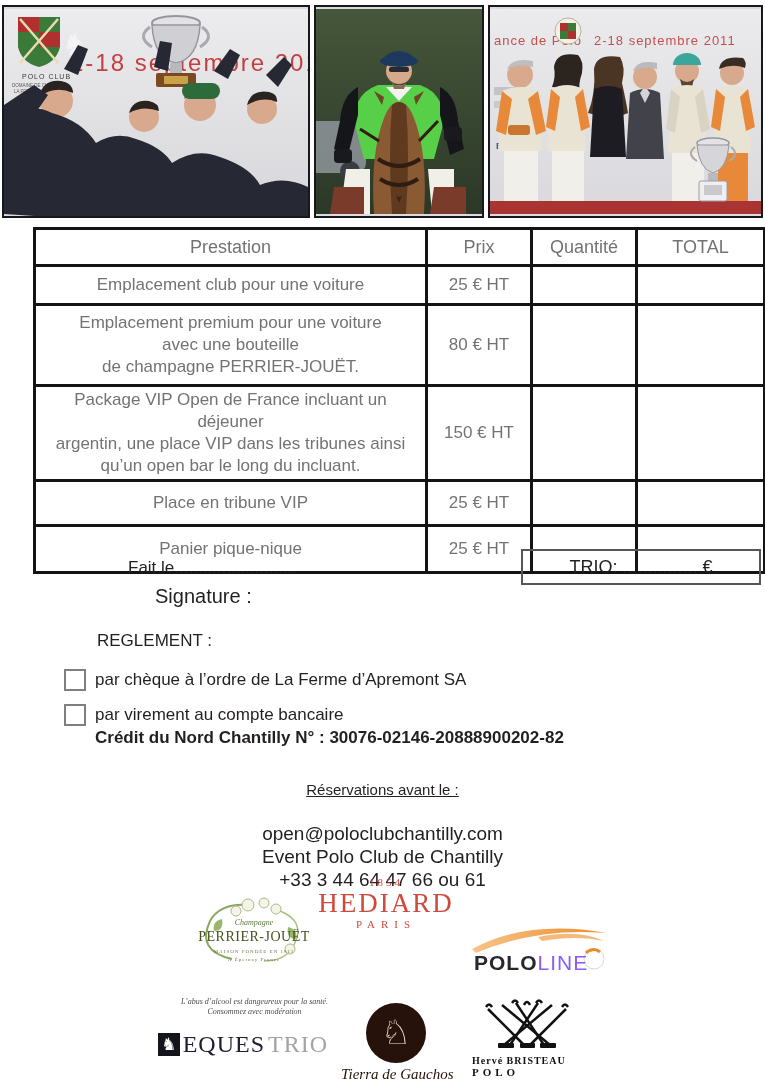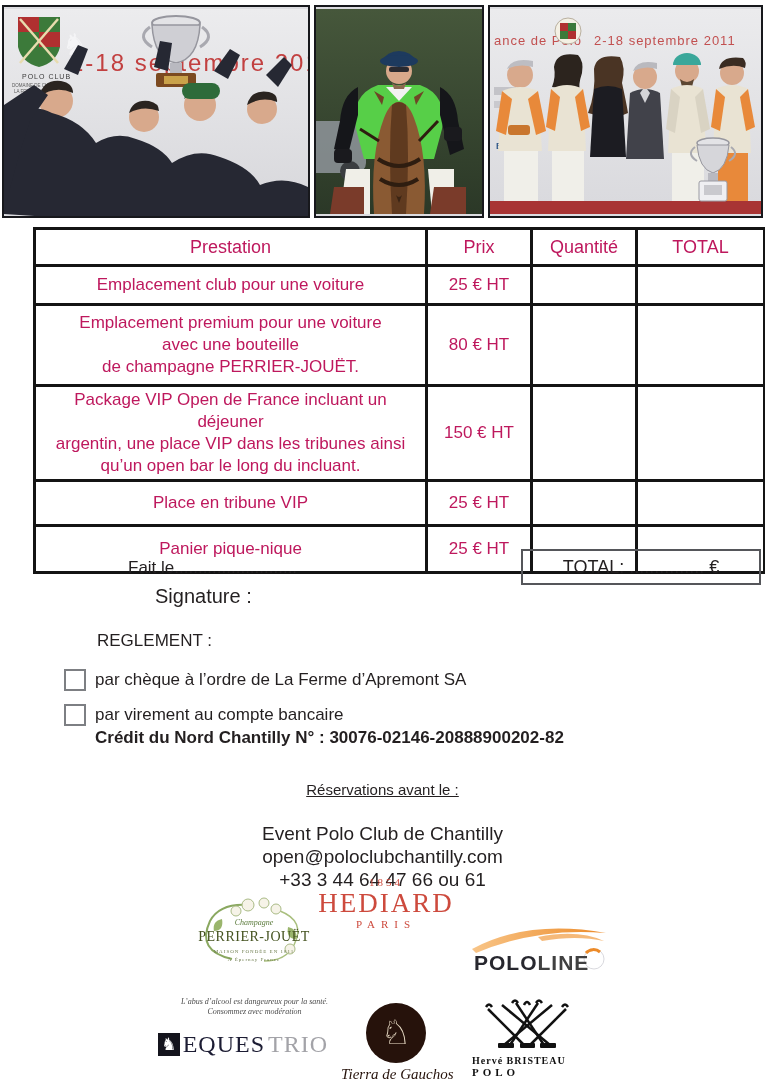--- a/index.html
+++ b/index.html
@@ -12,21 +12,21 @@
   .photo{border:2px solid #17181c;box-sizing:border-box;overflow:hidden;background:#dcdce0;}
   .photo svg{display:block;width:100%;height:100%;}
   .ph1{width:308px;}
   .ph2{width:170px;}
   .ph3{flex:1;}
 
   
   table.order-table{position:absolute;left:33px;top:227px;width:730px;border-collapse:collapse;
         table-layout:fixed;}
   table.order-table th,table.order-table td{border:3px solid #141414;text-align:center;
-        vertical-align:middle;font-size:17px;color:#be185d;padding:2px 4px;}
+        vertical-align:middle;font-size:17px;color:#737373;padding:2px 4px;}
   table.order-table th{font-size:18px;font-weight:normal;height:30px;}
   .c-prest{white-space:pre-line;line-height:1.3;}
   .r1 td{height:32px;}
   .r2 td{height:74px;}
   .r3 td{height:66px;}
   .r4 td{height:38px;}
   .r5 td{height:40px;}
   td.price-bottom{vertical-align:bottom;padding-bottom:8px;}
 
   
@@ -48,21 +48,21 @@
   .pj{left:162px;top:897px;width:185px;text-align:center;font-family:"Liberation Serif",serif;}
   .pj-warn{font-size:8px;font-style:italic;color:#4b4b4b;line-height:10px;margin-top:18px;}
   .hediard{left:312px;top:876px;width:148px;text-align:center;color:#cd4a3d;
         font-family:"Liberation Serif",serif;}
   .hediard .hy{font-size:11px;letter-spacing:3px;}
   .hediard .hn{font-size:27px;letter-spacing:2px;line-height:30px;}
   .hediard .hp{font-size:11px;letter-spacing:6px;}
   .pololine{left:468px;top:915px;width:145px;height:62px;}
   .pl-text{position:absolute;left:6px;top:36px;font-size:21px;letter-spacing:1px;}
   .pl-bold{font-weight:bold;color:#27272e;}
-  .pl-light{color:#404040;font-weight:bold;}
+  .pl-light{color:#8b5cf6;font-weight:normal;}
   .equestrio{left:158px;top:1031px;width:170px;display:flex;align-items:center;gap:3px;
         font-family:"Liberation Serif",serif;}
   .eq-icon{width:23px;height:23px;background:#14141d;color:#fff;font-size:17px;line-height:23px;
         text-align:center;}
   .eq-dark{font-size:24px;color:#1c1c33;letter-spacing:1px;}
   .eq-light{font-size:24px;color:#a3a3a8;letter-spacing:1px;}
   .tierra{left:341px;top:1003px;width:110px;text-align:center;}
   .ti-circle{width:60px;height:60px;border-radius:50%;background:#26120b;margin:0 auto;
         color:#e9dcc6;font-size:34px;line-height:58px;}
   .ti-name{font-family:"Liberation Serif",serif;font-style:italic;font-size:15px;color:#26120b;
@@ -302,33 +302,33 @@
         <td class="c-prest">Panier pique-nique</td>
         <td>25 € HT</td>
         <td></td>
         <td></td>
       </tr>
     </tbody>
   </table>
 
   <div class="abs fait-le">Fait le..........................</div>
   <div class="abs signature">Signature :</div>
-  <div class="abs total-box">TOTAL: ............... €</div>
+  <div class="abs total-box">TRIO: ............... €</div>
 
   <div class="abs reglement">REGLEMENT :</div>
   <span class="abs checkbox cb1"></span>
   <div class="abs pay-label-1">par chèque à l’ordre de La Ferme d’Apremont SA</div>
   <span class="abs checkbox cb2"></span>
   <div class="abs pay-label-2">par virement au compte bancaire</div>
   <div class="abs pay-detail-2">Crédit du Nord Chantilly N° : 30076-02146-20888900202-82</div>
 
   <div class="abs reservations">Réservations avant le :</div>
   <div class="abs contact">
+    <div>open@poloclubchantilly.com</div>
     <div>Event Polo Club de Chantilly</div>
-    <div>open@poloclubchantilly.com</div>
     <div>+33 3 44 64 47 66 ou 61</div>
   </div>
 
   <div class="abs pj">
     <svg viewBox="0 0 185 78" width="185" height="78">
       <path d="M70,62 q-36,-8 -22,-38 q10,-18 38,-16" fill="none" stroke="#8aa860" stroke-width="2"></path>
       <path d="M118,14 q26,10 14,34 q-8,16 -30,16" fill="none" stroke="#a9bf7e" stroke-width="1.5"></path>
       <circle cx="86" cy="8" r="6" fill="#f6f3e8" stroke="#aabb86"></circle>
       <circle cx="102" cy="6" r="5" fill="#f6f3e8" stroke="#aabb86"></circle>
       <circle cx="114" cy="12" r="5" fill="#f6f3e8" stroke="#aabb86"></circle>

